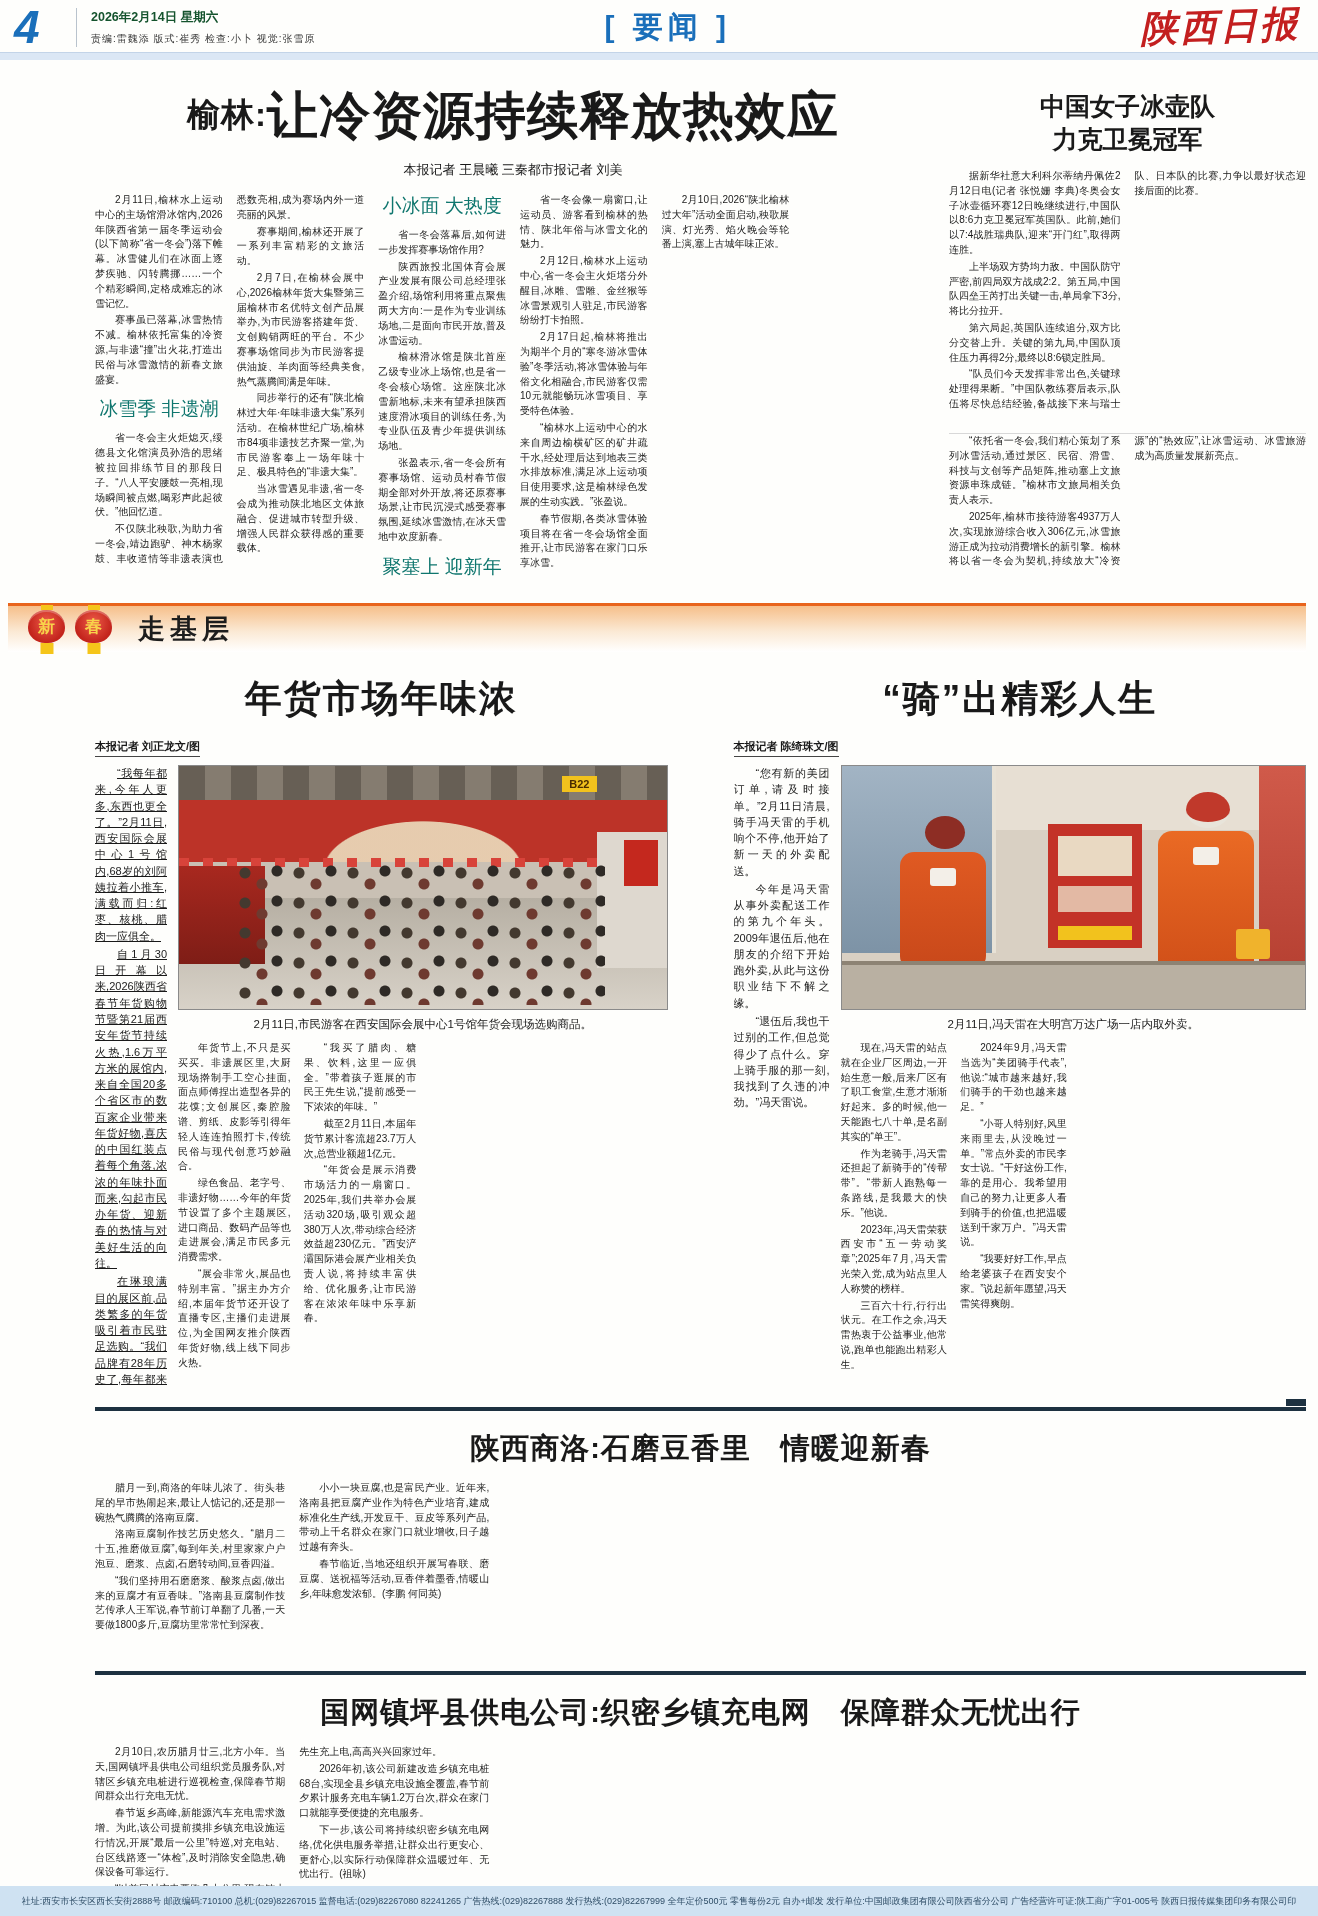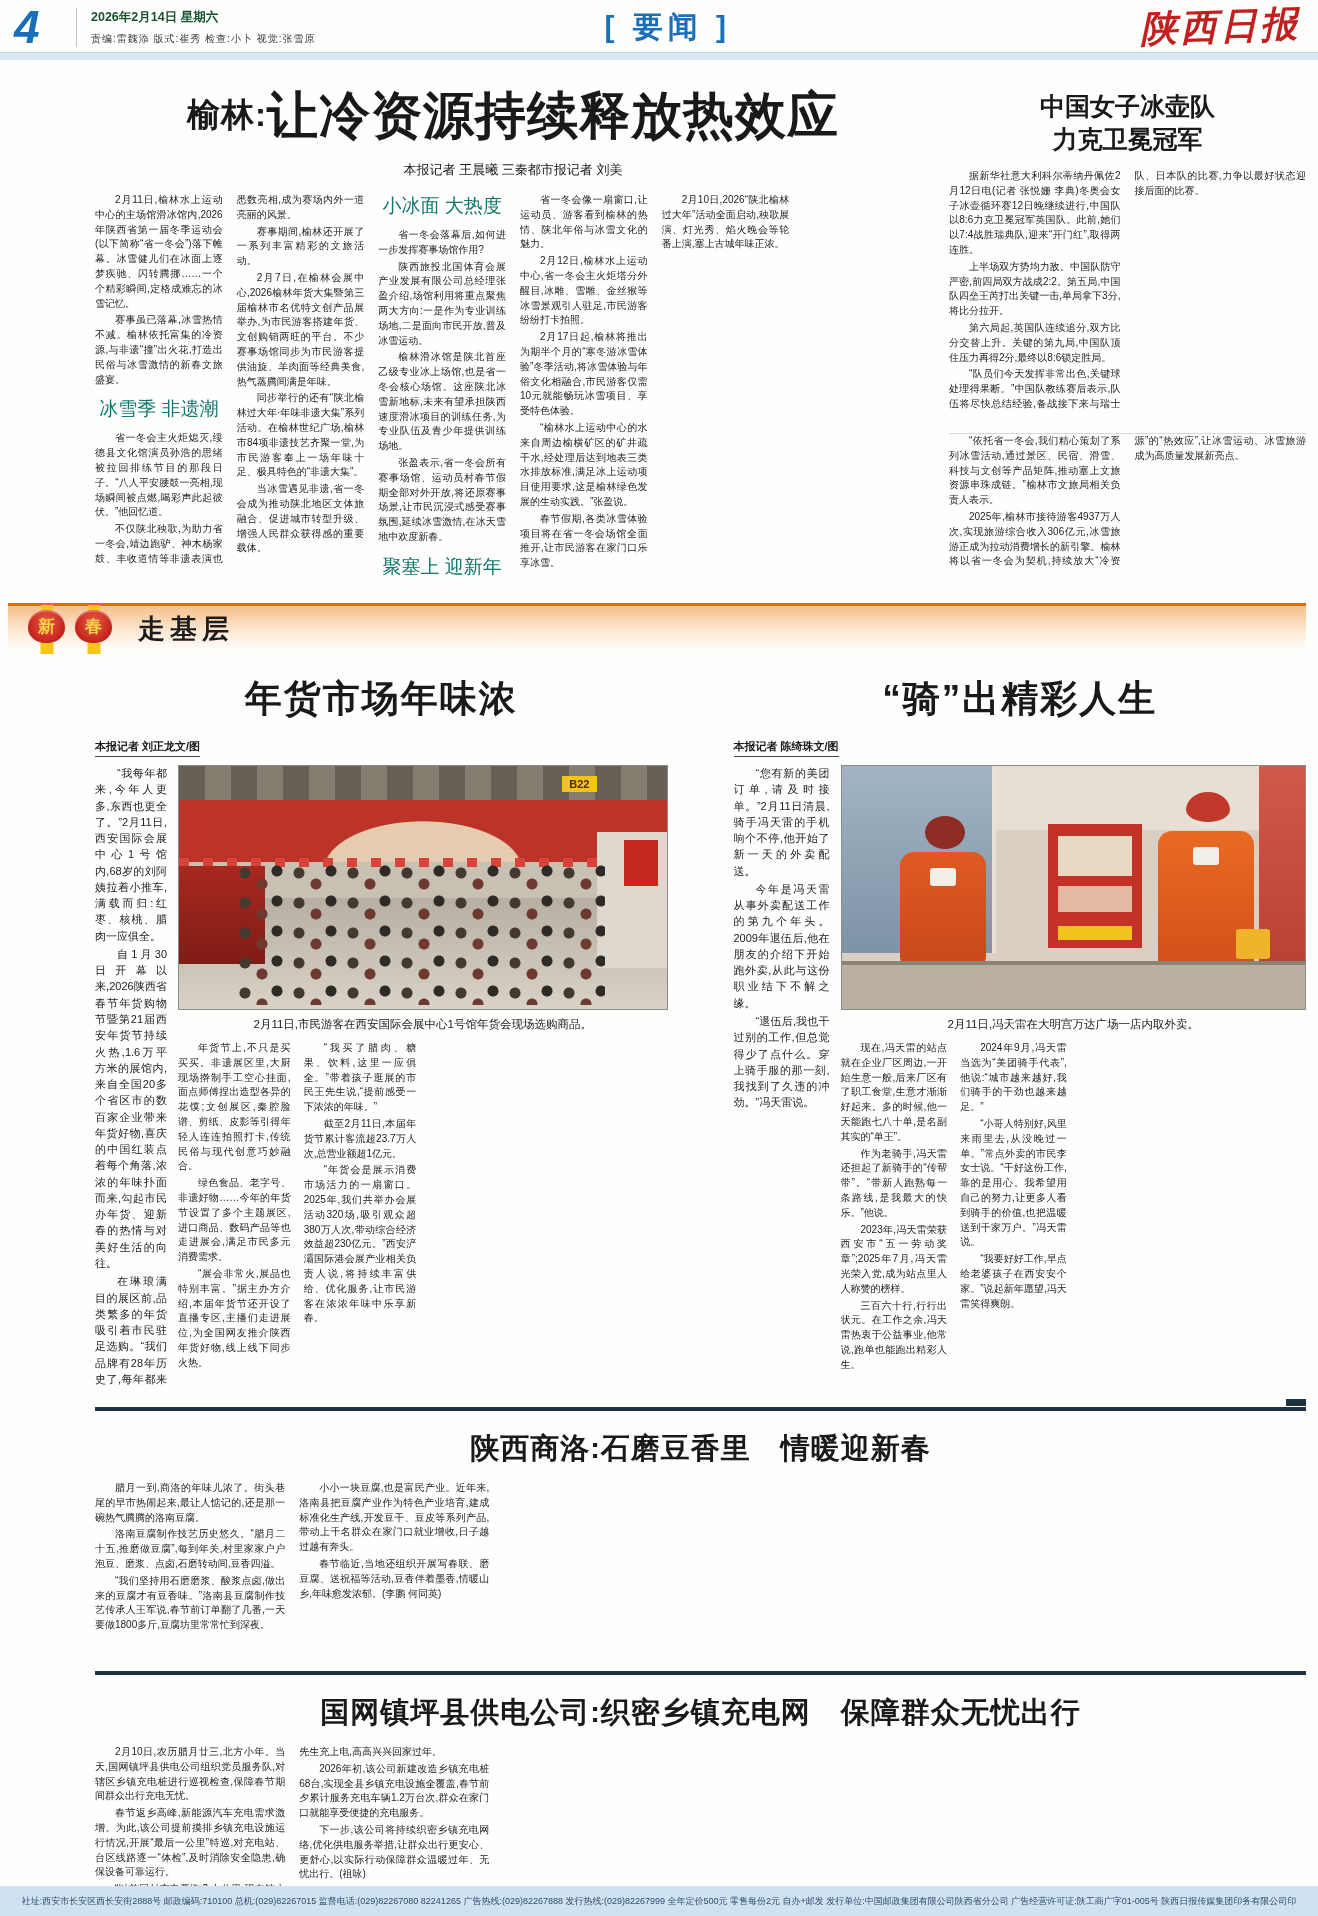--- a/index.html
+++ b/index.html
@@ -48,21 +48,21 @@
   .lantern::after{content:"";position:absolute;bottom:-11px;left:50%;transform:translateX(-50%);width:13px;height:11px;background:#f5c51a;}
   .banner-label{font-size:27px;font-weight:900;color:#1d1d1d;margin-left:26px;letter-spacing:5px;}
 
   
   .features{display:flex;gap:66px;padding:16px 12px 0 95px;}
   .feature{flex:1;min-width:0;}
   .feature-title{text-align:center;font-size:37px;font-weight:900;letter-spacing:2px;margin:6px 0 12px;}
   .feature-byline{font-size:11px;font-weight:bold;margin:0 0 8px;border-bottom:1px solid #444;display:inline-block;padding-bottom:2px;}
   .feature-main{display:flex;gap:11px;}
   .side-col{flex:none;height:624px;overflow:hidden;}
-  .side-w1{width:72px;}
+  .side-w1{width:72px;text-decoration:underline;}
   .side-w2{width:96px;}
   .side-col .para{font-size:11px;}
   .photo-stack{flex:1;min-width:0;}
   .photo{position:relative;height:245px;overflow:hidden;border:1px solid #8a8a8a;box-sizing:border-box;}
   .caption{font-size:11.5px;text-align:center;margin:7px 0 9px;}
   .below-body{height:346px;column-count:4;column-gap:13px;}
 
   
   .market{background:#c9c0b4;}
   .m-ceiling{position:absolute;top:0;left:0;right:0;height:34px;background:repeating-linear-gradient(90deg,#675f55 0 26px,#857c70 26px 52px);}

